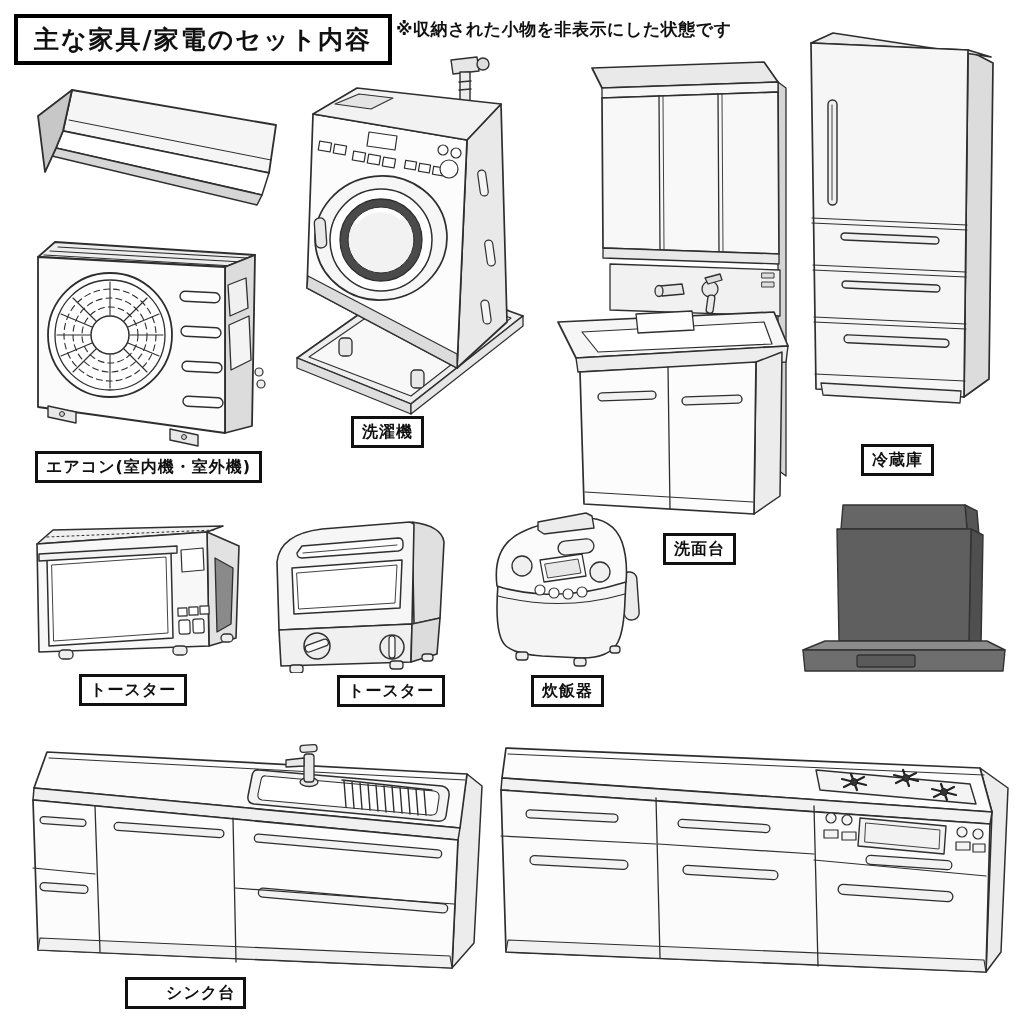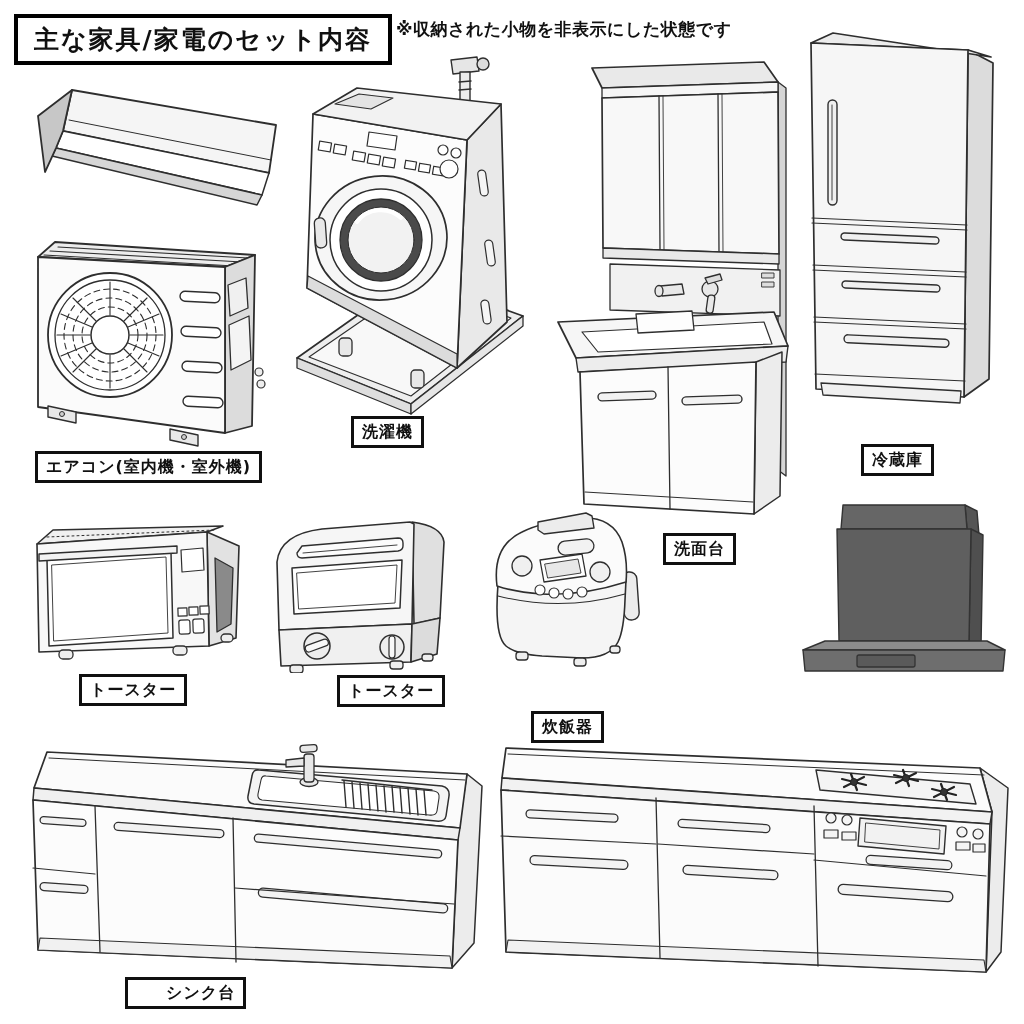--- a/index.html
+++ b/index.html
@@ -399,16 +399,16 @@
 
   <div class="title">主な家具/家電のセット内容</div>
   <div class="note">※収納された小物を非表示にした状態です</div>
 
   <div class="label" style="left:35px;top:451px;text-align:right;">エアコン(室内機・室外機)</div>
   <div class="label" style="left:351px;top:416px;">洗濯機</div>
   <div class="label" style="left:663px;top:533px;">洗面台</div>
   <div class="label" style="left:861px;top:444px;">冷蔵庫</div>
   <div class="label" style="left:79px;top:674px;">トースター</div>
   <div class="label" style="left:298px;top:675px;margin-left:39px;">トースター</div>
-  <div class="label" style="left:531px;top:675px;margin-top:36px;">炊飯器</div>
+  <div class="label" style="left:531px;top:675px;">炊飯器</div>
   <div class="label" style="left:125px;top:977px;padding-left:38px;">シンク台</div>
 
 </div>
 
 </body></html>

